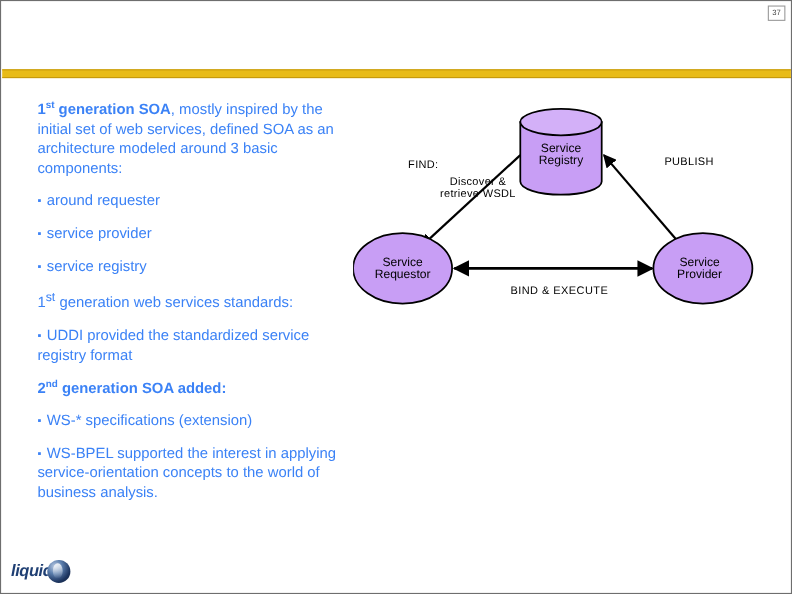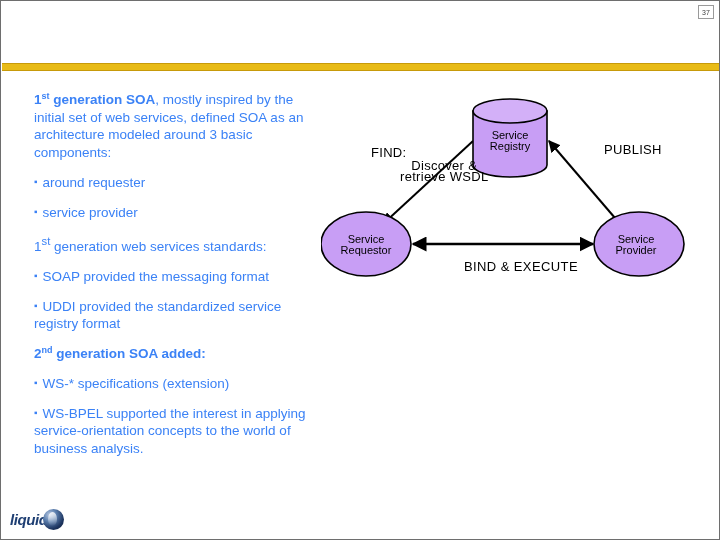--- a/index.html
+++ b/index.html
@@ -96,21 +96,21 @@
     position: absolute;
     left: 320px;
     top: 96px;
     width: 390px;
     height: 195px;
   }
   .diagram svg { display: block; }
 
   .dlabel {
     position: absolute;
-    font-size: 13px;
+    font-size: 10px;
     color: #000000;
     white-space: nowrap;
     letter-spacing: 0.3px;
   }
   .lbl-find      { left: 50px;  top: 48px; }
   .lbl-find2     { left: 37px;  top: 63px; text-align: center; line-height: 11px; margin-left: 42px; }
   .lbl-publish   { left: 283px; top: 45px; }
   .lbl-bind      { left: 143px; top: 162px; letter-spacing: 0.4px; }
 
   .node-text {
@@ -172,25 +172,25 @@
   <div class="title-rule"></div>
 
   <div class="text-col">
 
     <p class="para-lead"><span class="b">1</span><sup class="b">st</sup><span class="b"> generation SOA</span><span>, mostly inspired by the initial set of web services, defined SOA as an architecture modeled around 3 basic components:</span></p>
 
     <p class="bullet"><span class="bl">▪</span><span>around requester</span></p>
 
     <p class="bullet"><span class="bl">▪</span><span>service provider</span></p>
 
+    <p class="bullet"><span class="bl">▪</span><span>service registry</span></p>
 
     <p><span>1</span><sup>st</sup><span> generation web services standards:</span></p>
 
 
-    <p class="bullet"><span class="bl">▪</span><span>SOAP provided the messaging format</span></p>
 
     <p class="bullet"><span class="bl">▪</span><span>UDDI provided the standardized service registry format</span></p>
 
     <p class="b"><span>2</span><sup>nd</sup><span> generation SOA added:</span></p>
 
     <p class="bullet"><span class="bl">▪</span><span>WS-* specifications (extension)</span></p>
 
     <p class="bullet"><span class="bl">▪</span><span>WS-BPEL supported the interest in applying service-orientation concepts to the world of business analysis.</span></p>
   </div>
 

